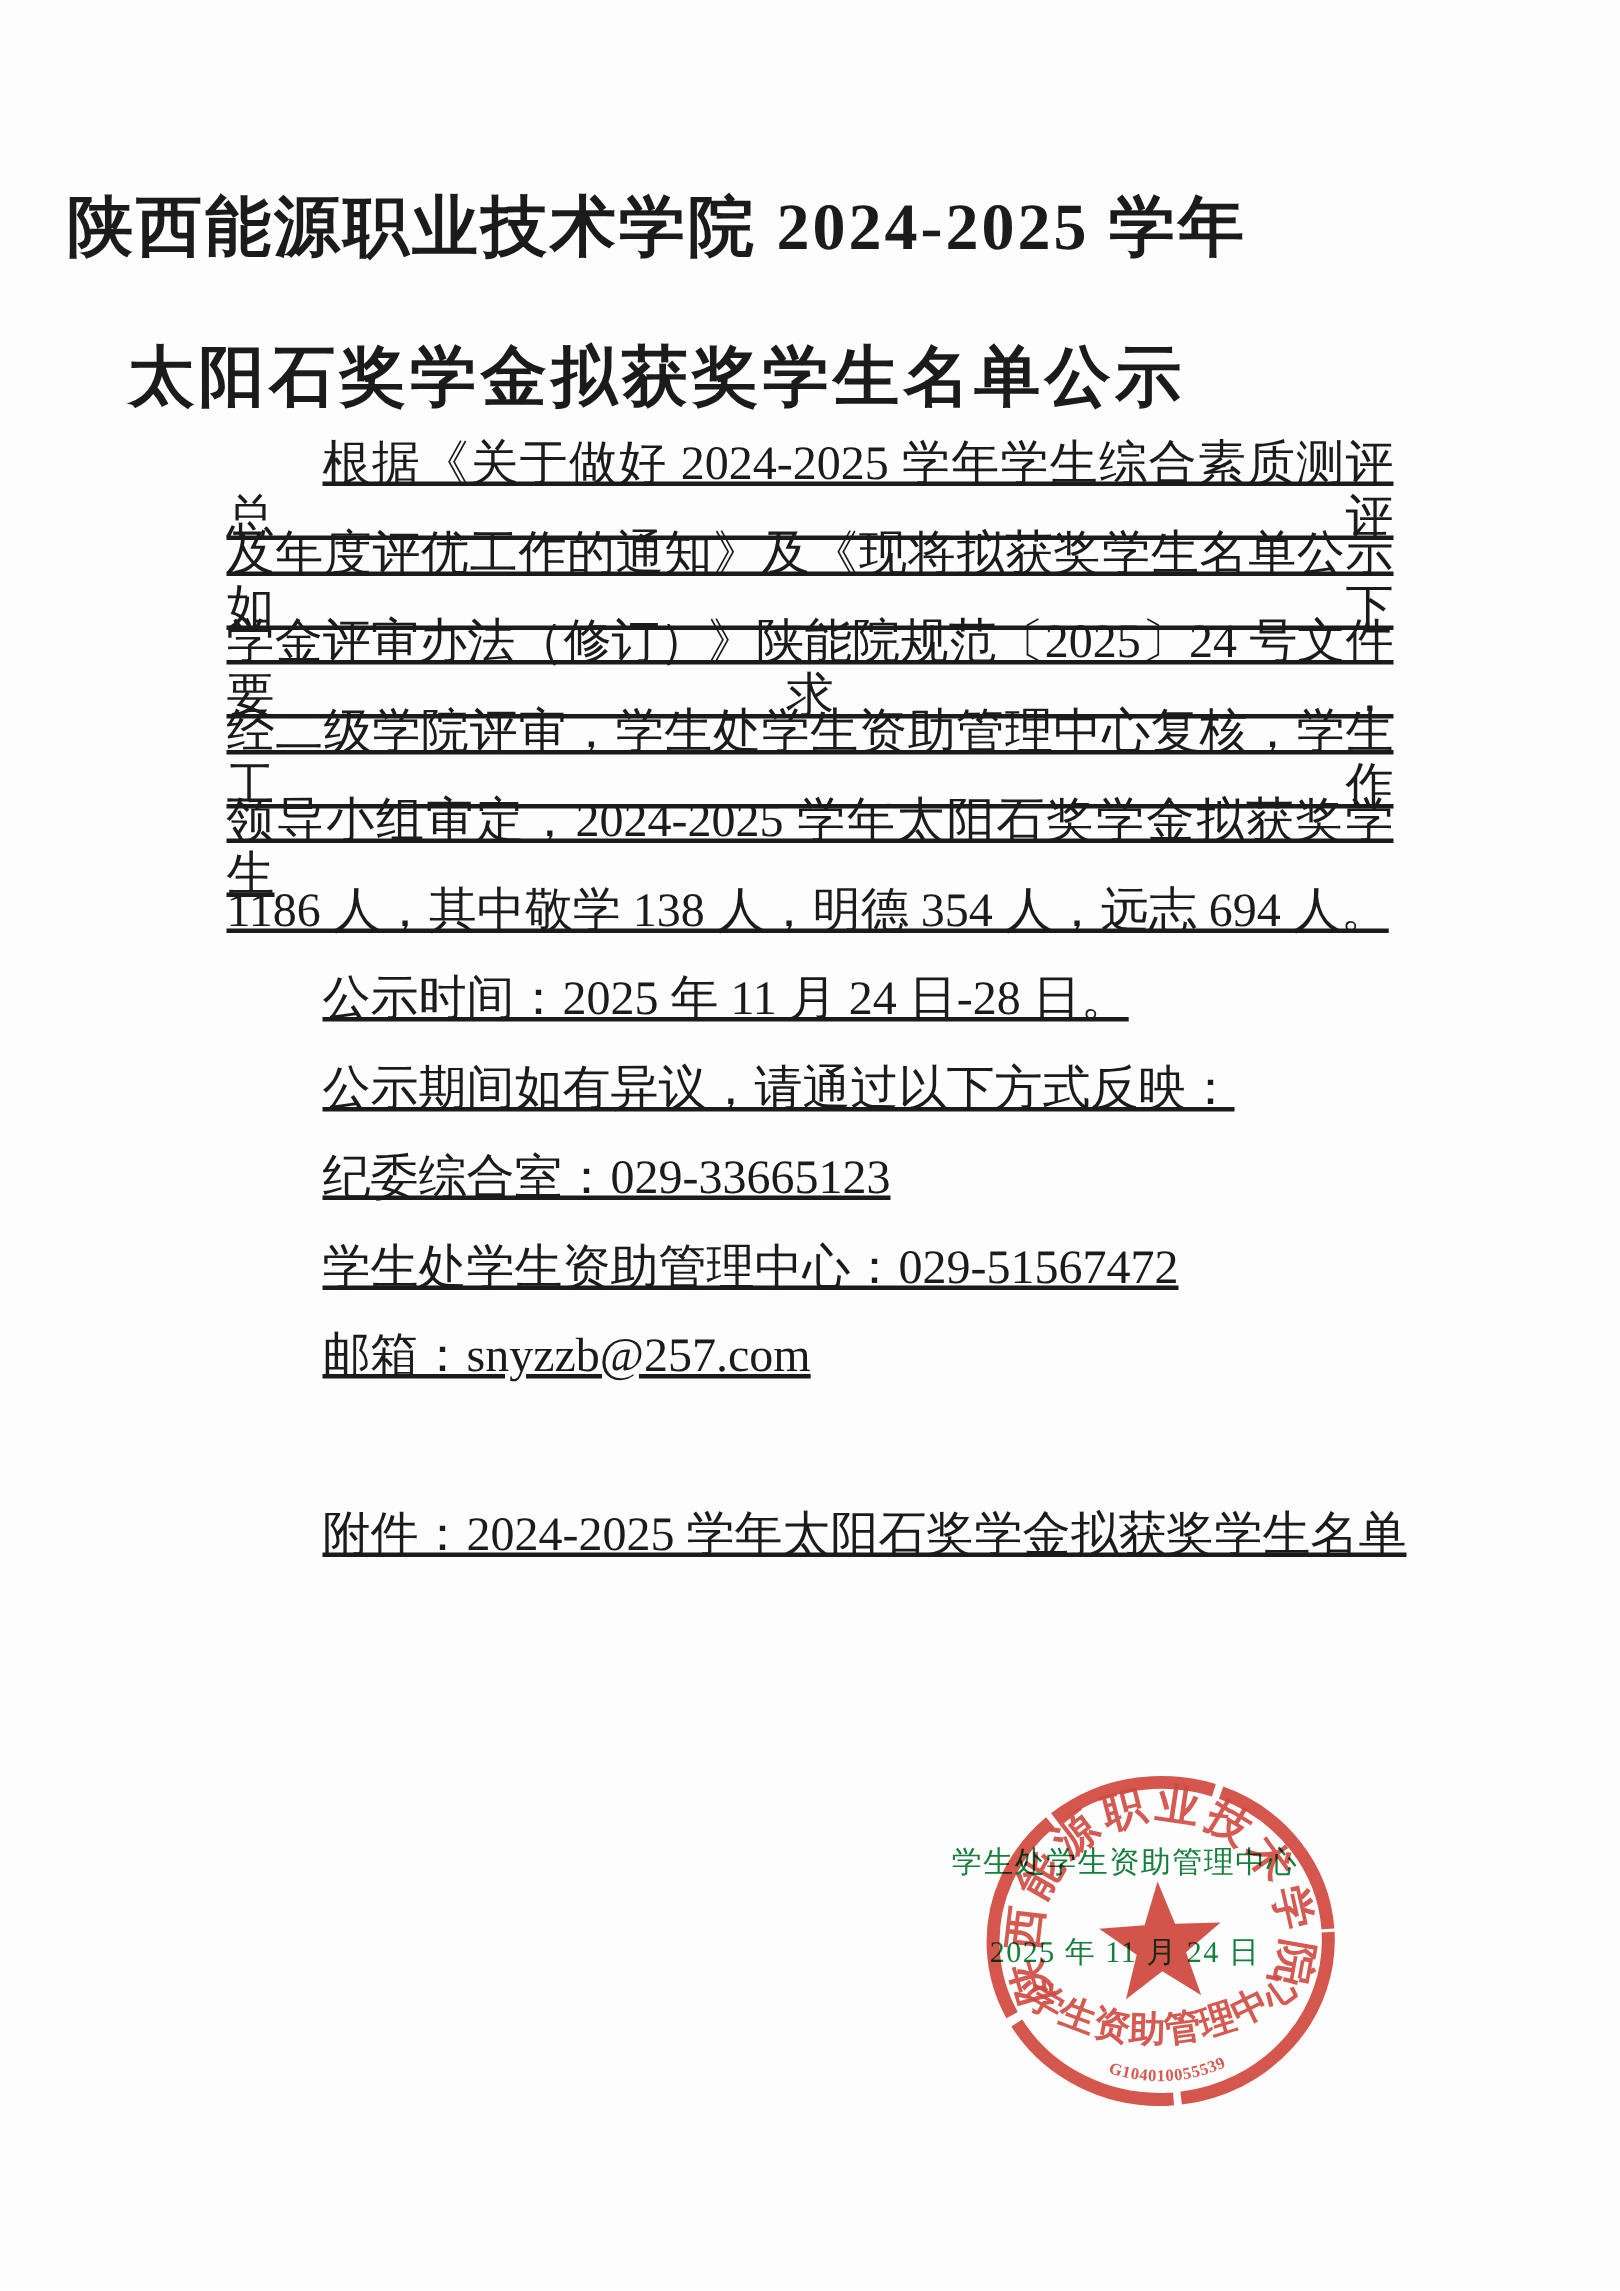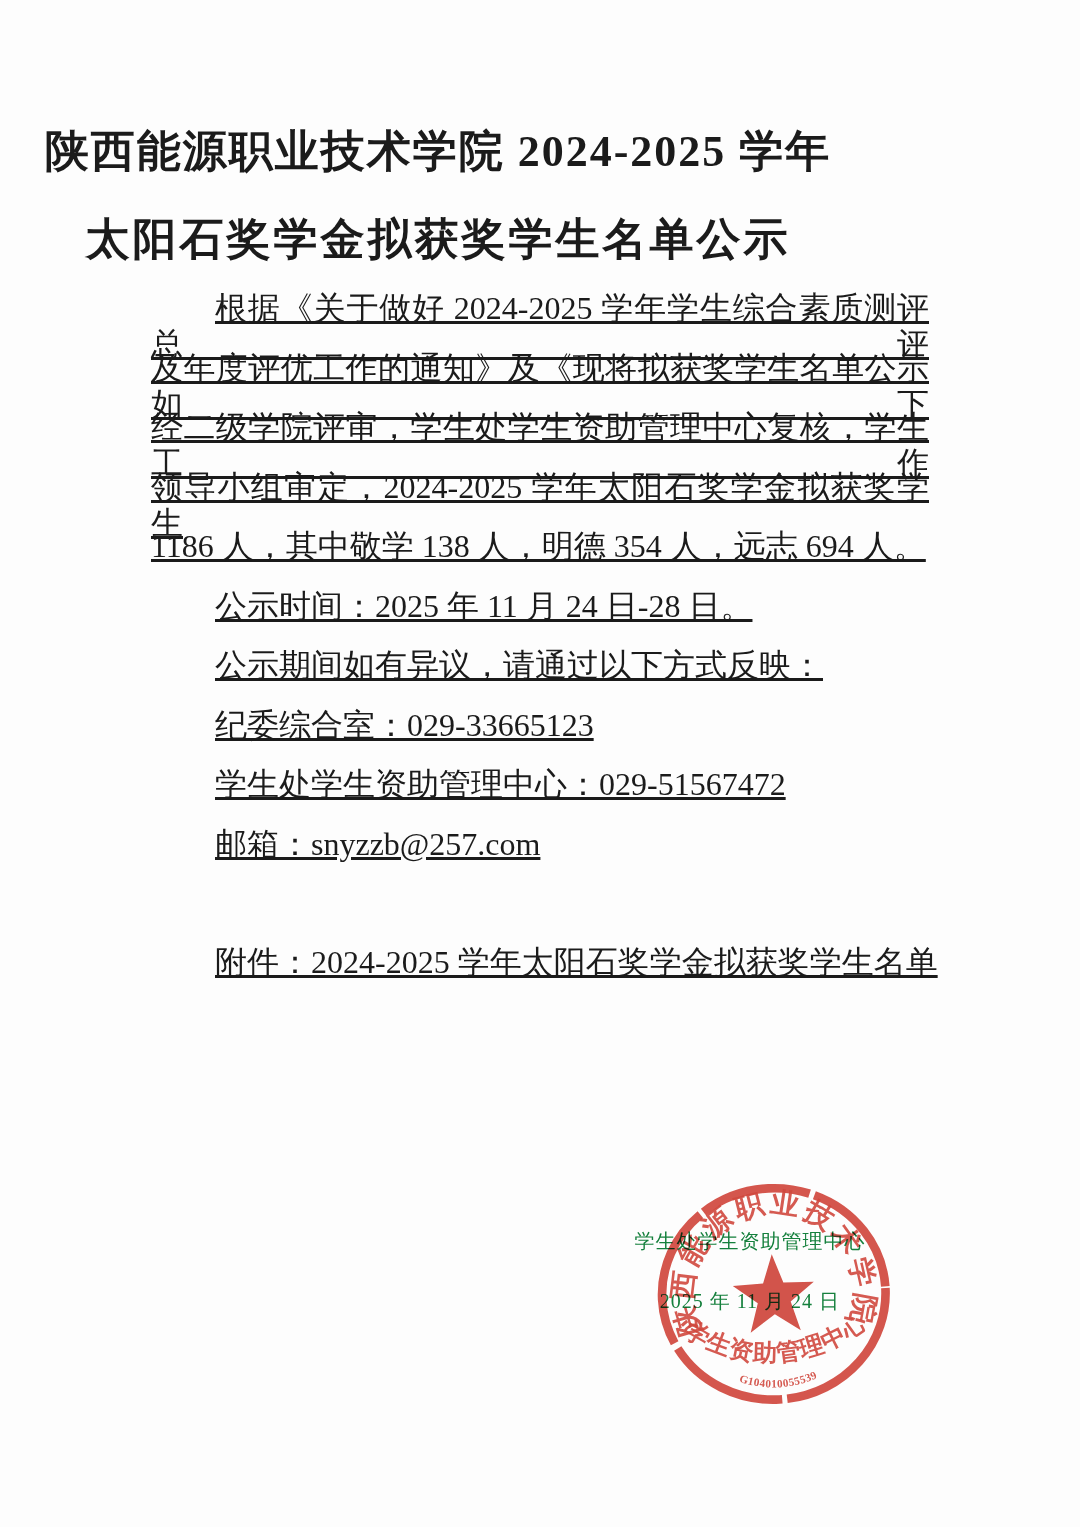--- a/index.html
+++ b/index.html
@@ -10,21 +10,21 @@
     font-family:"Liberation Serif","DejaVu Serif",serif;
     color:#1b1b1b;
     overflow:hidden;
   }
   .doc-title{
     position:absolute;left:0;width:876px;
     text-align:center;font-weight:bold;
     font-size:44px;letter-spacing:2px;white-space:nowrap;
   }
   #title-line1{top:122px;}
-  #title-line2{top:210px;letter-spacing:3px;}
+  #title-line2{top:222px;letter-spacing:3px;}
   .body-text{
     position:absolute;left:151px;top:290px;width:778px;
     font-size:32px;
   }
   .bline{
     height:59.5px;line-height:36px;
     white-space:nowrap;
     text-decoration:underline;
   }
   .jl{ 
@@ -53,20 +53,21 @@
 </style>
 </head>
 <body>
 
 <div class="doc-title" id="title-line1">陕西能源职业技术学院 2024-2025 学年</div>
 <div class="doc-title" id="title-line2">太阳石奖学金拟获奖学生名单公示</div>
 
 <div class="body-text">
   <div class="bline jl ind">根据《关于做好 2024-2025 学年学生综合素质测评总评</div>
   <div class="bline jl">及年度评优工作的通知》及《现将拟获奖学生名单公示如下</div>
+  <div class="bline jl">学金评审办法（修订）》陕能院规范〔2025〕24 号文件要求，</div>
   <div class="bline jl">经二级学院评审，学生处学生资助管理中心复核，学生工作</div>
   <div class="bline jl">领导小组审定，2024-2025 学年太阳石奖学金拟获奖学生</div>
   <div class="bline">1186 人，其中敬学 138 人，明德 354 人，远志 694 人。</div>
   <div class="bline ind">公示时间：2025 年 11 月 24 日-28 日。</div>
   <div class="bline ind">公示期间如有异议，请通过以下方式反映：</div>
   <div class="bline ind">纪委综合室：029-33665123</div>
   <div class="bline ind">学生处学生资助管理中心：029-51567472</div>
   <div class="bline ind">邮箱：snyzzb@257.com</div>
   <div class="bline ind attachment-line">附件：2024-2025 学年太阳石奖学金拟获奖学生名单</div>
 </div>

